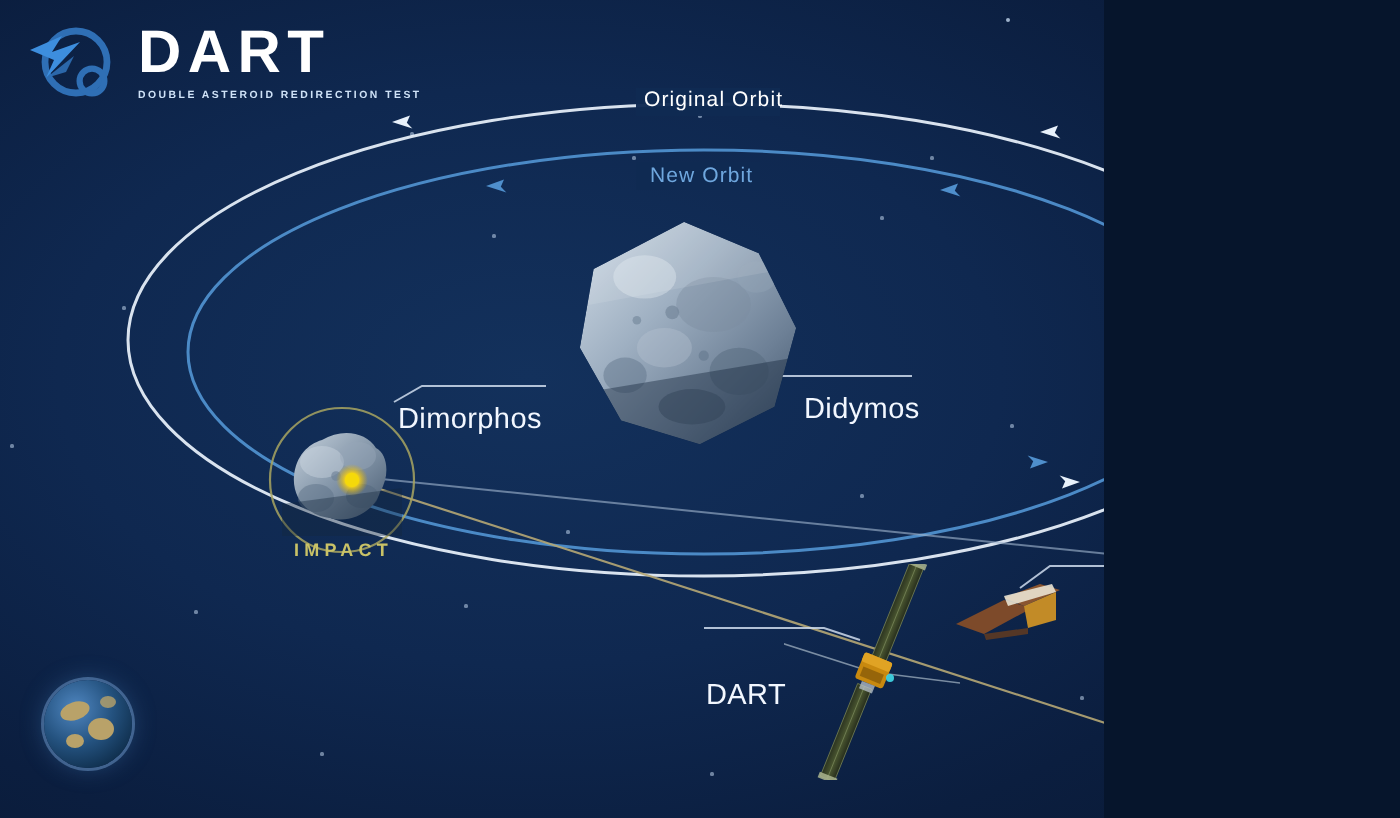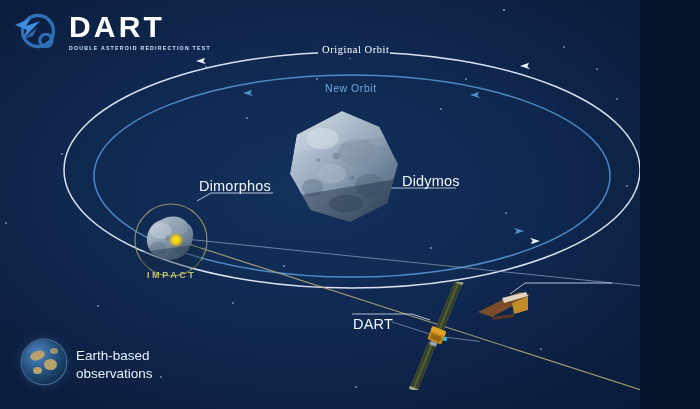--- a/index.html
+++ b/index.html
@@ -1,18 +1,18 @@
 <!DOCTYPE html>
 <html><head>
 <meta charset="utf-8">
 <style>
   html,body{margin:0;padding:0;background:#06152c;}
   body{font-family:"Liberation Sans",sans-serif;}
   #stage{
-    position:relative;width:640px;height:409px;overflow:hidden;
+    position:relative;width:552px;height:409px;overflow:hidden;
     background:
       radial-gradient(ellipse 620px 380px at 48% 46%, #13315c 0%, #0f2850 38%, #0b1e3f 66%, #081730 100%),
       linear-gradient(180deg,#0a1d3a 0%,#0c2246 45%,#081831 100%);
   }
   .abs{position:absolute;}
   svg.layer{position:absolute;left:0;top:0;width:700px;height:409px;overflow:visible;}
 
   
   #logo{left:14px;top:12px;display:flex;align-items:center;gap:9px;}
   #logo-mark{width:46px;height:40px;}
@@ -20,23 +20,23 @@
   #logo-title{
     font-size:30px;font-weight:bold;letter-spacing:3.2px;color:#ffffff;
     font-family:"Liberation Sans",sans-serif;
   }
   #logo-sub{
     font-size:5.2px;letter-spacing:1.25px;color:#cfe2f7;margin-top:4px;
     font-weight:bold;text-transform:uppercase;white-space:nowrap;
   }
 
   
-  .lbl{color:#f2f7ff;font-size:14.5px;white-space:nowrap;letter-spacing:.2px;}
+  .lbl{color:#f2f7ff;font-size:14.5px;white-space:nowrap;letter-spacing:.2px;margin-top:24px;}
   .orbit-lbl{font-size:10.5px;letter-spacing:.55px;white-space:nowrap;}
-  #lbl-original{color:#ffffff;font-family:Liberation Serif, serif;}
+  #lbl-original{color:#ffffff;}
   #lbl-new{color:#6fa7de;}
   #lbl-impact{
     color:#c9c267;font-size:9px;letter-spacing:2.6px;font-weight:bold;white-space:nowrap;text-align:right;
   }
   #lbl-earth{
     color:#e8f1fb;font-size:13.5px;line-height:1.32;white-space:pre-line;
   }
 
   
   #earth{left:22px;top:340px;width:44px;height:44px;border-radius:50%;
@@ -238,16 +238,14 @@
 
   <div class="abs lbl" style="left:353px;top:316px;">DART</div>
 
 
   <div id="earth" class="abs">
     <i class="continent" style="left:8px;top:11px;width:15px;height:9px;transform:rotate(-18deg);"></i>
     <i class="continent" style="left:22px;top:19px;width:13px;height:11px;"></i>
     <i class="continent" style="left:11px;top:27px;width:9px;height:7px;"></i>
     <i class="continent" style="left:28px;top:8px;width:8px;height:6px;opacity:.8;"></i>
   </div>
-  <div class="abs" id="lbl-earth" style="left:76px;top:347px;">Earth-based
-observations</div>
 
 </div>
 
 </body></html>

